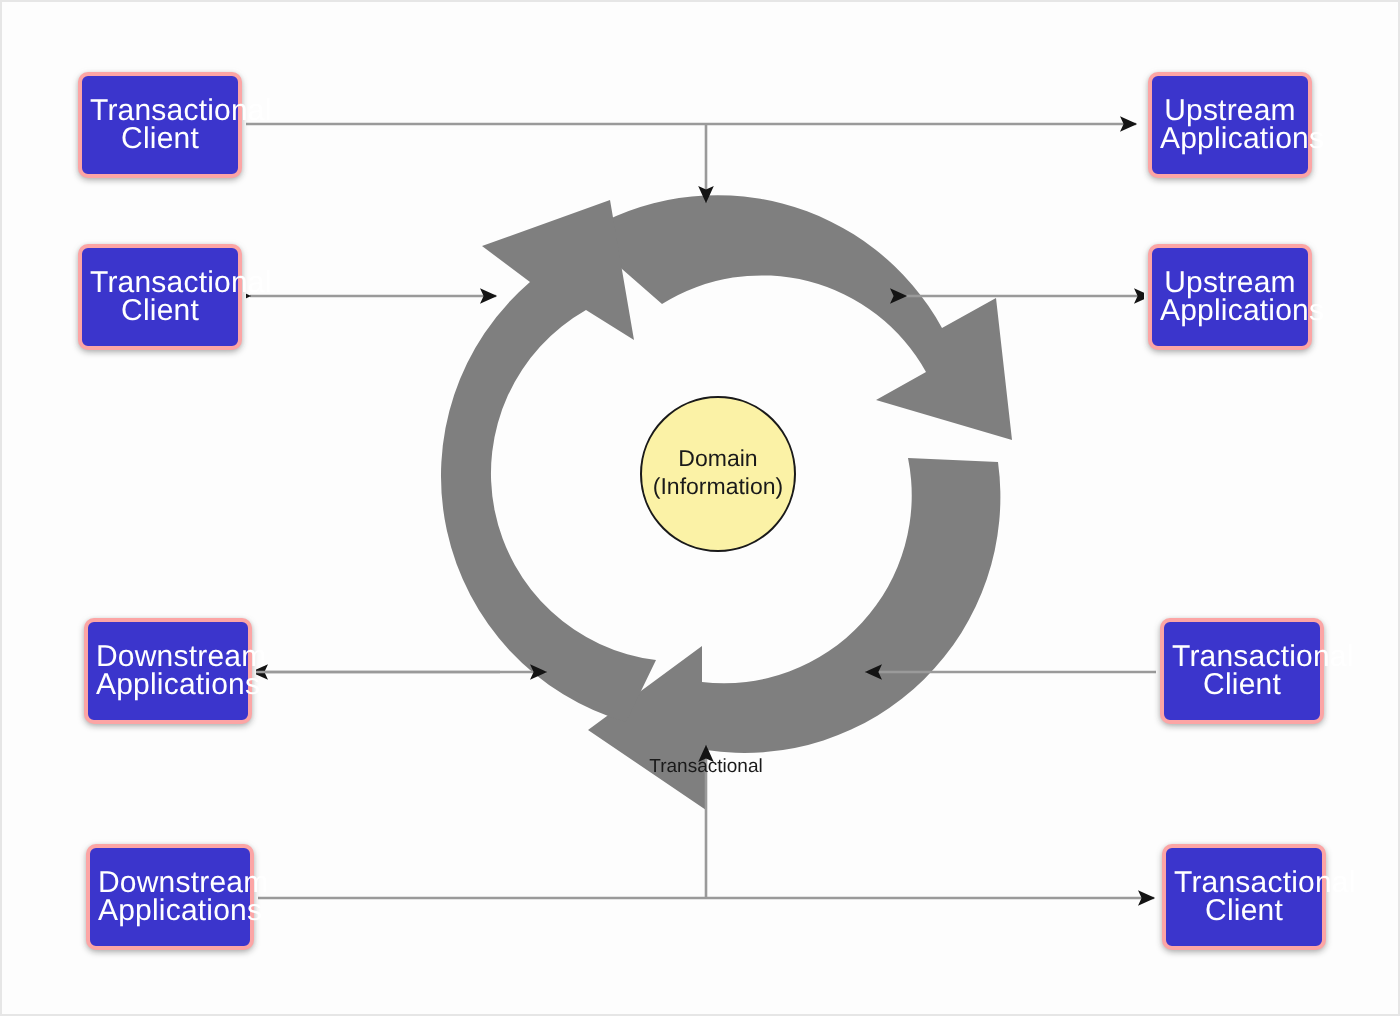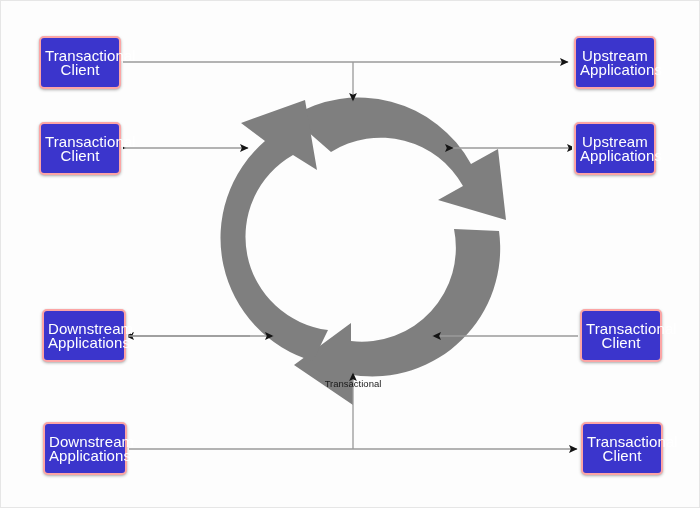--- a/index.html
+++ b/index.html
@@ -178,18 +178,22 @@
   <div class="node-box" style="left:42px; top:421px; width:84px; height:53px;">
     <span class="node-label">Downstream
 Applications</span>
   </div>
 
   <div class="node-box" style="left:580px; top:421px; width:82px; height:53px;">
     <span class="node-label">Transactional
 Client</span>
   </div>
 
+  <div class="center-circle" style="left:319px; top:197px; width:78px; height:78px;">
+    <span class="node-label">Domain
+(Information)</span>
+  </div>
 
   <div class="flow-caption" style="left:302px; top:377px; width:100px;">
     <span>Transactional</span>
   </div>
 
 </div>
 
 </body></html>

